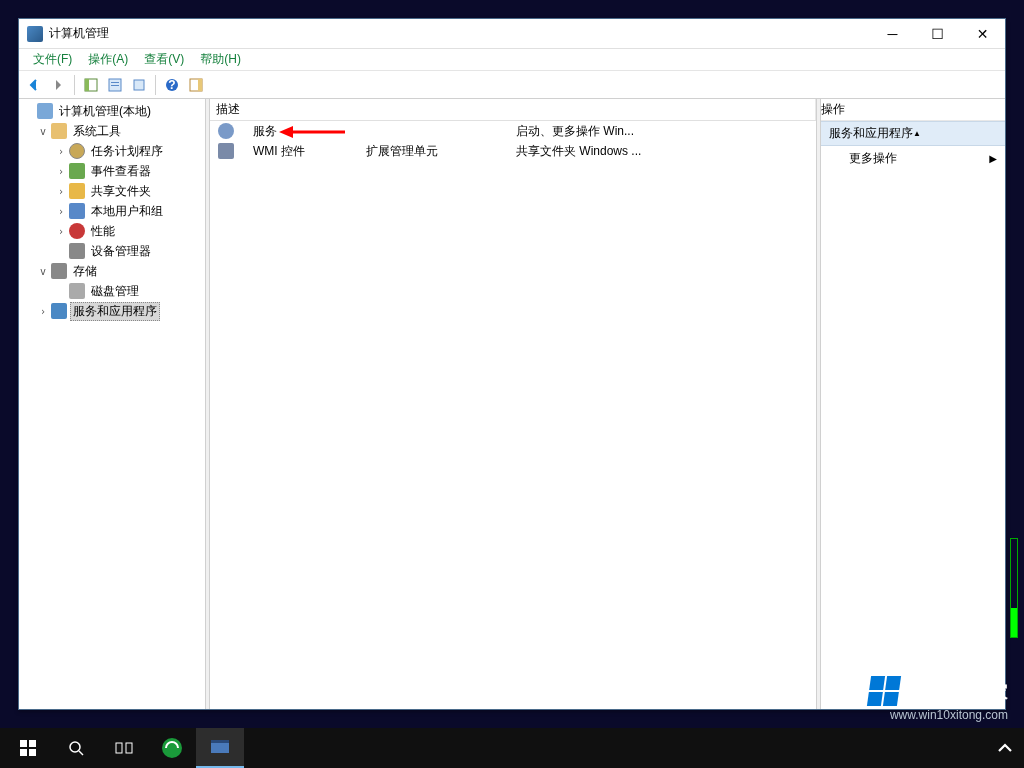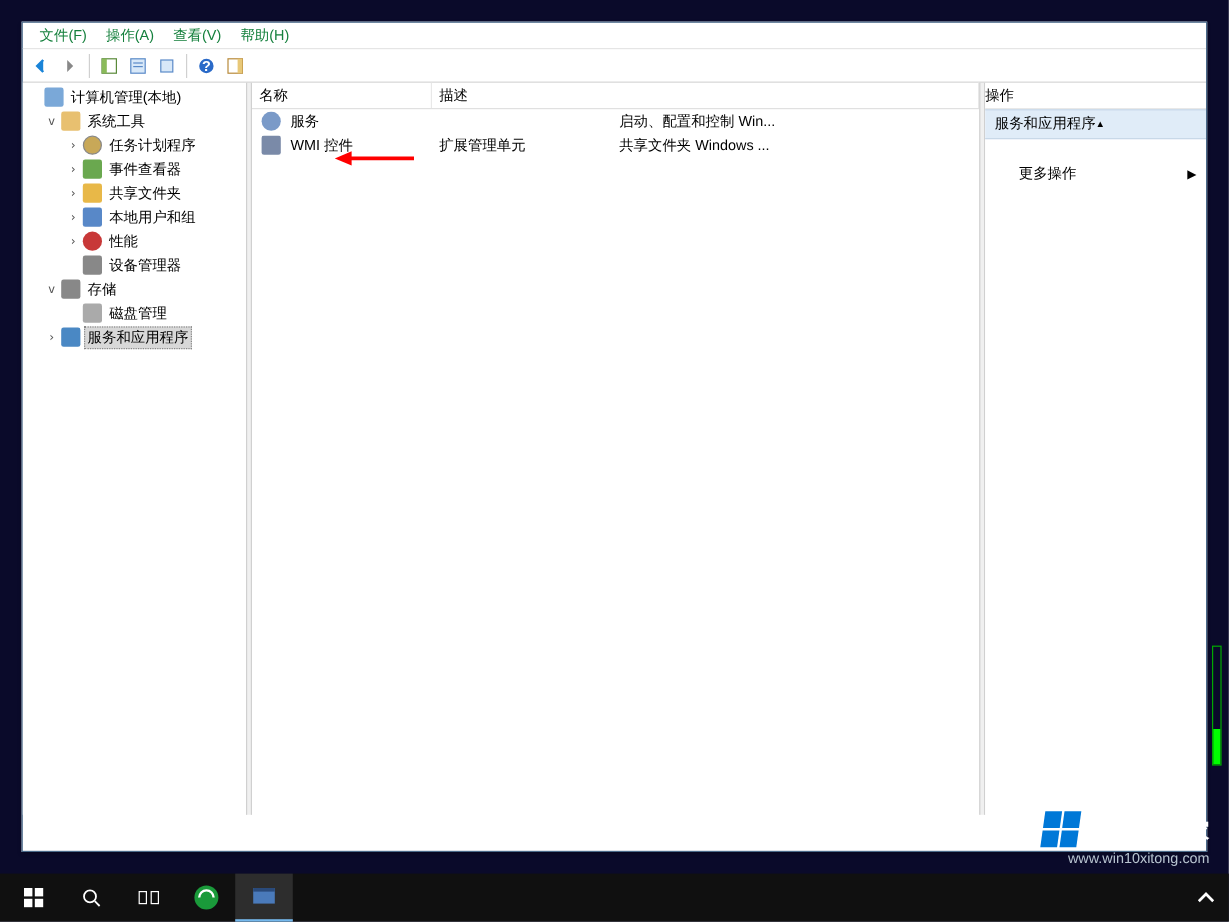--- a/index.html
+++ b/index.html
@@ -57,32 +57,32 @@
   
   
   .list-pane { flex: 1; background: #fff; display:flex; flex-direction:column;}
   .list-header { display: flex; height: 22px; border-bottom: 1px solid #e0e0e0; }
   .col { display: flex; align-items: center; padding: 0 6px; font-size: 12px; color:#000; border-right: 1px solid #e8e8e8; }
   .col-name { width: 150px; }
   .col-type { width: 150px; }
   .col-desc { flex: 1; }
   .list-body { flex:1; }
   .list-row { display: flex; height: 20px; align-items: center; }
-  .cell { padding: 0 6px; font-size: 12px; white-space: nowrap; overflow: hidden; display:flex; align-items:center; gap:5px;}
+  .cell { padding: 0 6px; font-size: 12px; white-space: nowrap; overflow: hidden; display:flex; align-items:center; gap:16px;}
   .cell-name { width: 150px; }
   .cell-type { width: 150px; }
   .cell-desc { flex: 1; }
   
   
   .actions-pane { width: 184px; background: #fff; display:flex; flex-direction:column;}
   .actions-header { height: 22px; padding: 0 0; display:flex; align-items:center; font-size:12px; border-bottom:1px solid #e8e8e8;}
   .actions-group { background: #e0ecf8; padding: 3px 8px; display:flex; align-items:center; border-top:1px solid #c8d8e8; border-bottom:1px solid #c8d8e8;}
   .actions-group span { flex:1; }
   .actions-caret { font-size: 8px; }
-  .actions-item { padding: 20px 8px 4px 28px; display:flex; align-items:center; }
+  .actions-item { padding: 4px 8px 4px 28px; display:flex; align-items:center; }
   .actions-item .caret { margin-left:auto; font-size:10px;}
   
   
   .red-arrow { position: absolute; left: 277px; top: 124px; pointer-events: none; }
   
   
   .taskbar { position: absolute; left: 0; bottom: 0; width: 100%; height: 40px; background: #101010; display:flex; align-items:center; padding: 0 4px; }
   .tb-btn { width: 48px; height: 40px; display:flex; align-items:center; justify-content:center; color:#fff;}
   .tb-start svg, .tb-btn svg { width: 18px; height: 18px; }
   .tb-app { width: 48px; height: 40px; display:flex; align-items:center; justify-content:center;}
@@ -105,20 +105,29 @@
   .volbar { position:absolute; right:6px; bottom:130px; width:8px; height:100px; border:1px solid #0a0; background:linear-gradient(to top,#0f0 0%,#0f0 30%,transparent 30%); }
 </style>
 </head>
 <body>
 
 <div class="desk-icon" style="top:306px;"></div>
 <div class="volbar"></div>
 
 <div class="window">
 
+  <div class="titlebar">
+    <span class="titlebar-icon"></span>
+    <span class="titlebar-text">计算机管理</span>
+    <div class="title-controls">
+      <div class="title-btn">─</div>
+      <div class="title-btn">☐</div>
+      <div class="title-btn close">✕</div>
+    </div>
+  </div>
 
   <div class="menubar">
     <div class="menu-item">文件(F)</div>
     <div class="menu-item">操作(A)</div>
     <div class="menu-item">查看(V)</div>
     <div class="menu-item">帮助(H)</div>
   </div>
 
   <div class="toolbar">
     <div class="tool-btn">
@@ -223,31 +232,30 @@
         <span class="tree-exp">›</span>
         <span class="tree-icon ic-services"></span>
         <span class="tree-label">服务和应用程序</span>
       </div>
     </div>
 
     <div class="splitter"></div>
 
     <div class="list-pane">
       <div class="list-header">
-        <div class="col col-name">名称</div>
         <div class="col col-desc">描述</div>
       </div>
       <div class="list-body">
         <div class="list-row">
           <div class="cell cell-name">
             <span class="tree-icon ic-gear"></span>
             <span>服务</span>
           </div>
           <div class="cell cell-type"></div>
-          <div class="cell cell-desc">启动、配置和控制 Win...</div>
+          <div class="cell cell-desc">启动、更多操作 Win...</div>
         </div>
         <div class="list-row">
           <div class="cell cell-name">
             <span class="tree-icon ic-wmi"></span>
             <span>WMI 控件</span>
           </div>
           <div class="cell cell-type">扩展管理单元</div>
           <div class="cell cell-desc">共享文件夹 Windows ...</div>
         </div>
       </div>

